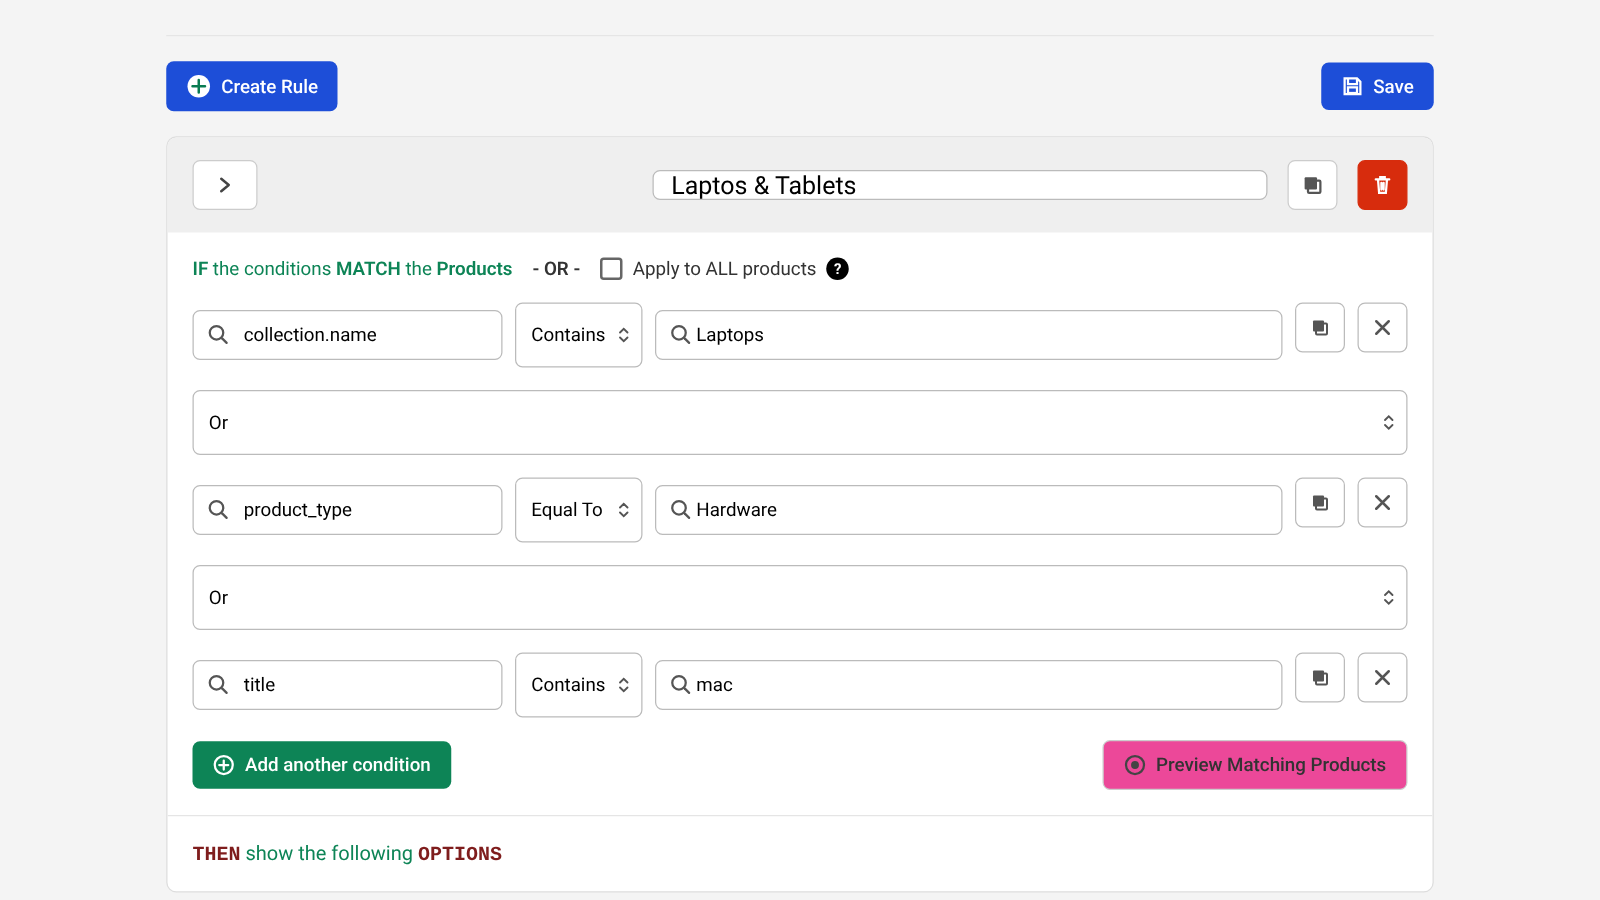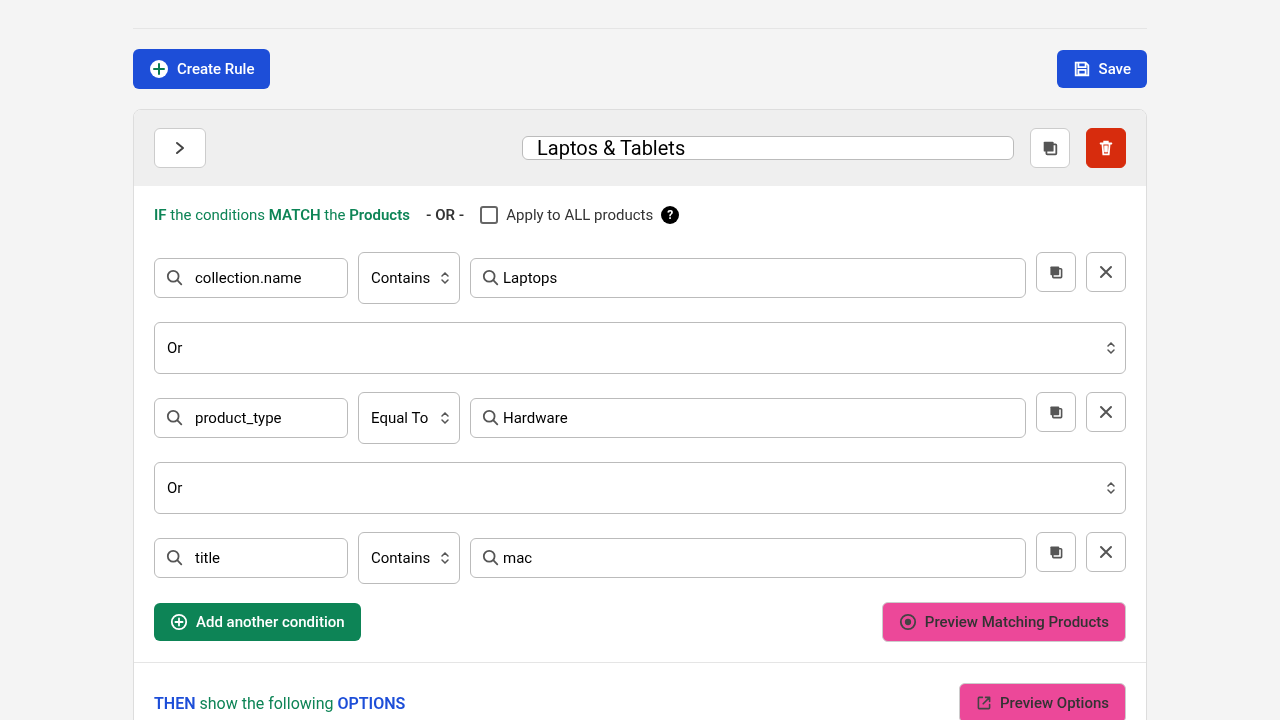--- a/index.html
+++ b/index.html
@@ -102,21 +102,21 @@
       background: #d72c0d;
       border-color: #d72c0d;
     }
     .rule-body {
       padding: 20px;
     }
     .if-line {
       display: flex;
       align-items: center;
       gap: 16px;
-      margin-bottom: 28px;
+      margin-bottom: 18px;
       font-size: 15px;
     }
     .if-text .green { color: #0d8456; font-weight: 600; }
     .or-sep { font-weight: 600; color: #333; }
     .checkbox {
       width: 18px;
       height: 18px;
       border: 2px solid #666;
       border-radius: 3px;
       display: inline-block;
@@ -145,21 +145,21 @@
     .condition-row {
       display: flex;
       gap: 10px;
       margin-bottom: 18px;
     }
     .field-input-wrap, .value-input-wrap {
       position: relative;
       display: flex;
       align-items: center;
     }
-    .field-input-wrap { width: 194px; }
+    .field-input-wrap { width: 248px; }
     .value-input-wrap { flex: 1; }
     .search-icon-inner {
       position: absolute;
       left: 12px;
       pointer-events: none;
     }
     .text-input {
       width: 100%;
       height: 40px;
       padding: 0 12px 0 40px;
@@ -219,21 +219,21 @@
       align-items: center;
       margin-top: 4px;
     }
     .then-section {
       border-top: 1px solid #e5e5e5;
       padding: 20px;
       display: flex;
       justify-content: space-between;
       align-items: center;
     }
-    .then-text .green { color: #1d4ed8; font-weight: 600; }
+    .then-text .green { color: #7f1d1d; font-weight: 600; font-family: Liberation Mono, monospace; }
     .then-text .normal { color: #333; }
     svg { display: block; }
   </style>
 </head>
 <body>
 
 <div class="container">
   <div class="top-border"></div>
 
   <div class="top-bar">
@@ -487,23 +487,15 @@
         </button>
       </div>
     </div>
 
     <div class="then-section">
       <span class="then-text">
         <span class="green">THEN</span>
         <span class="normal" style="color:#0d8456;font-weight:400">show the following</span>
         <span class="green">OPTIONS</span>
       </span>
-      <button class="btn btn-white">
-        <span>
-          <svg width="16" height="16" viewBox="0 0 20 20">
-              <path d="M8 3H4a1 1 0 0 0-1 1v12a1 1 0 0 0 1 1h12a1 1 0 0 0 1-1v-4M12 3h5v5M17 3l-8 8" stroke="#444" stroke-width="2" fill="none" stroke-linecap="round" stroke-linejoin="round"></path>
-            </svg>
-        </span>
-        <span>Preview Options</span>
-      </button>
     </div>
   </div>
 </div>
 
 </body></html>

